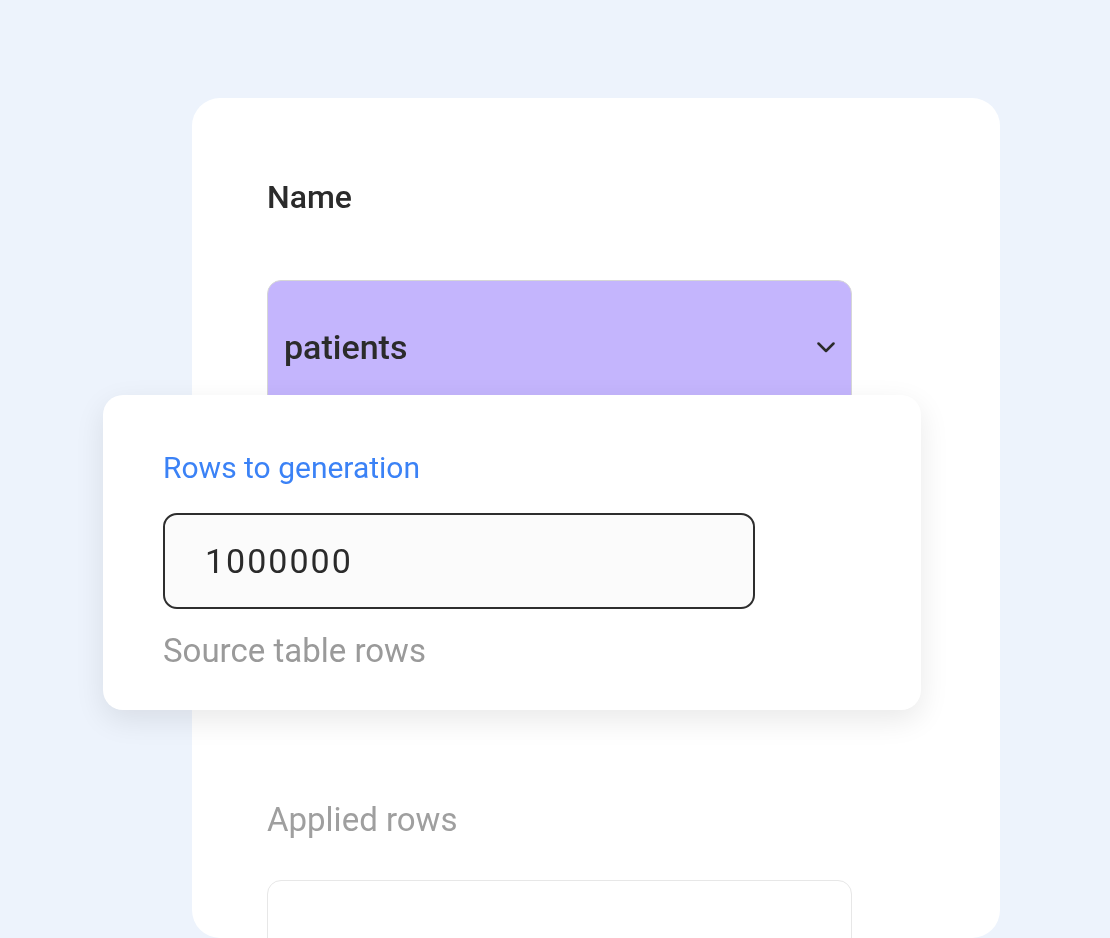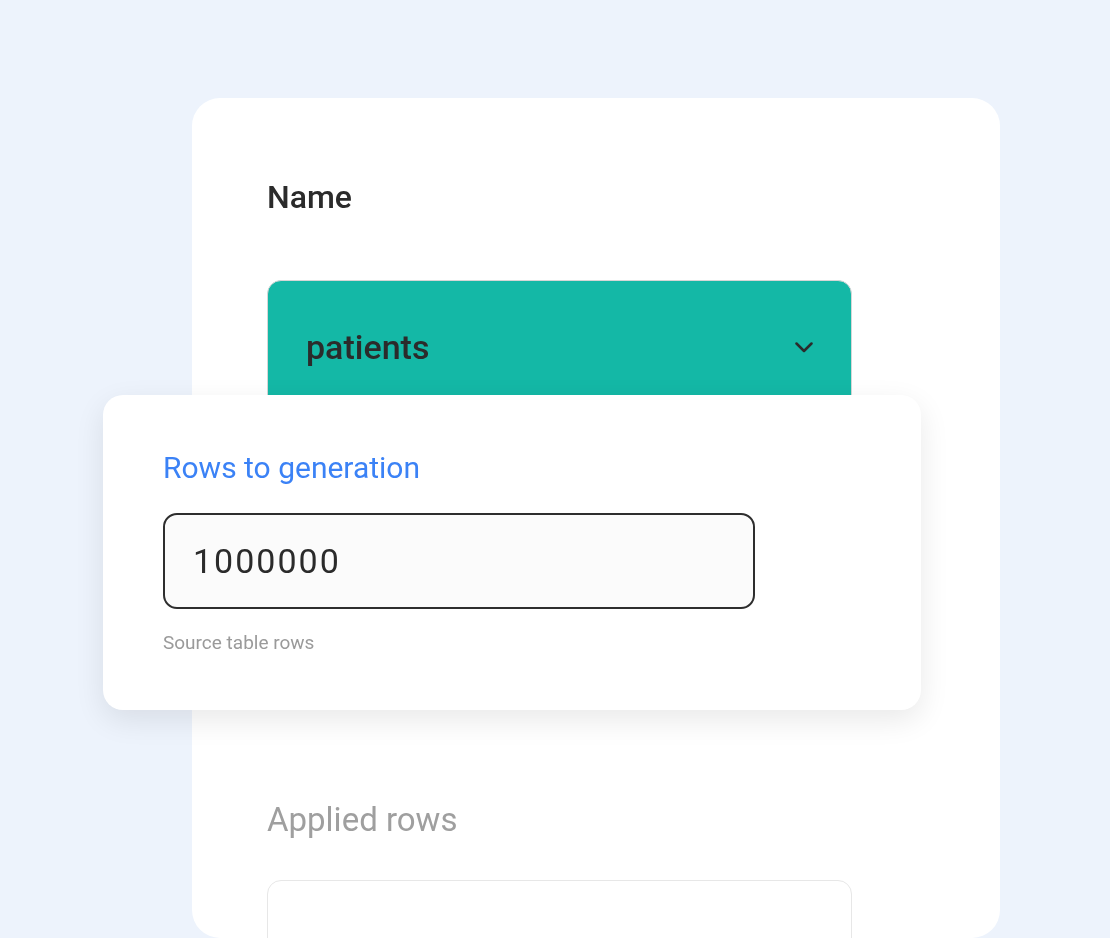--- a/index.html
+++ b/index.html
@@ -29,22 +29,22 @@
       font-size: 32px;
       font-weight: 500;
       color: #2b2b2b;
       margin-bottom: 64px;
     }
     .name-select {
       width: 585px;
       height: 134px;
       border: 1px solid #d6d6d6;
       border-radius: 14px;
-      background: #14b8a6;
-      padding: 0 38px;
+      background: #c4b5fd;
+      padding: 0 16px;
       display: flex;
       align-items: center;
       justify-content: space-between;
       cursor: pointer;
     }
     .name-select-value {
       font-size: 34px;
       font-weight: 500;
       color: #2b2b2b;
     }
@@ -68,37 +68,37 @@
       font-weight: 400;
       color: #3b82f6;
       margin-bottom: 28px;
     }
     .rows-input-wrapper {
       width: 592px;
       height: 96px;
       border: 2px solid #2e2e2e;
       border-radius: 14px;
       background: #fbfbfb;
-      padding: 0 28px;
+      padding: 0 40px;
       display: flex;
       align-items: center;
     }
     .rows-input {
       border: none;
       outline: none;
       background: transparent;
       font-size: 34px;
       font-weight: 400;
       color: #2b2b2b;
       width: 100%;
       font-family: inherit;
       letter-spacing: 2px;
     }
     .rows-hint {
-      font-size: 19px;
+      font-size: 33px;
       font-weight: 400;
       color: #9a9a9a;
       margin-top: 22px;
     }
     .applied-steps-label {
       position: absolute;
       top: 800px;
       left: 267px;
       font-size: 33px;
       font-weight: 400;

